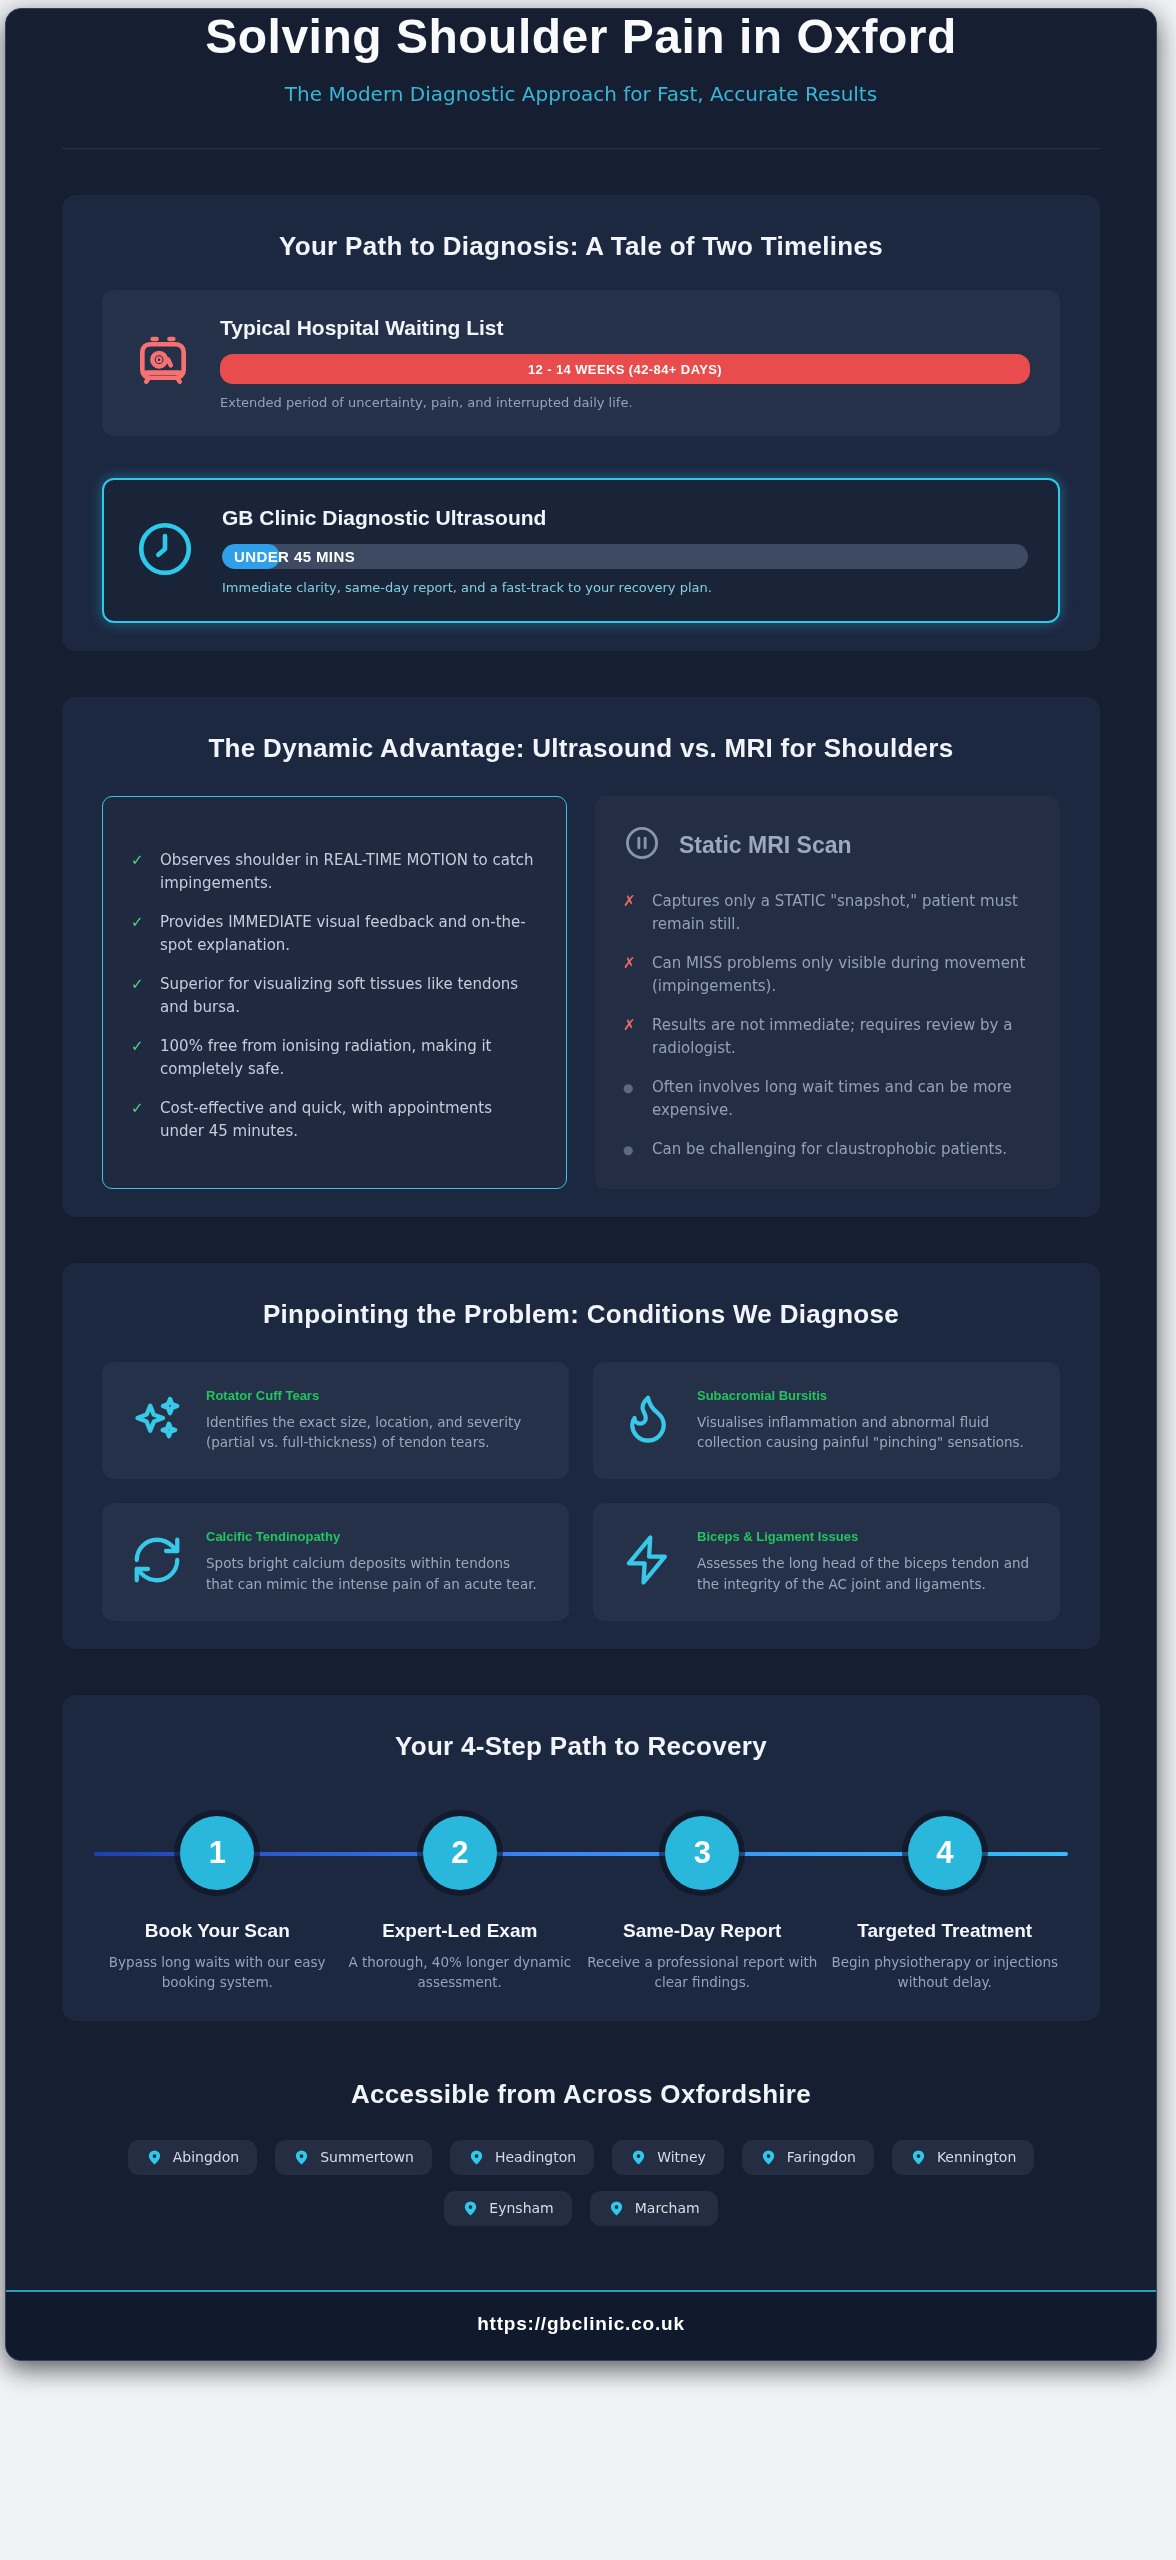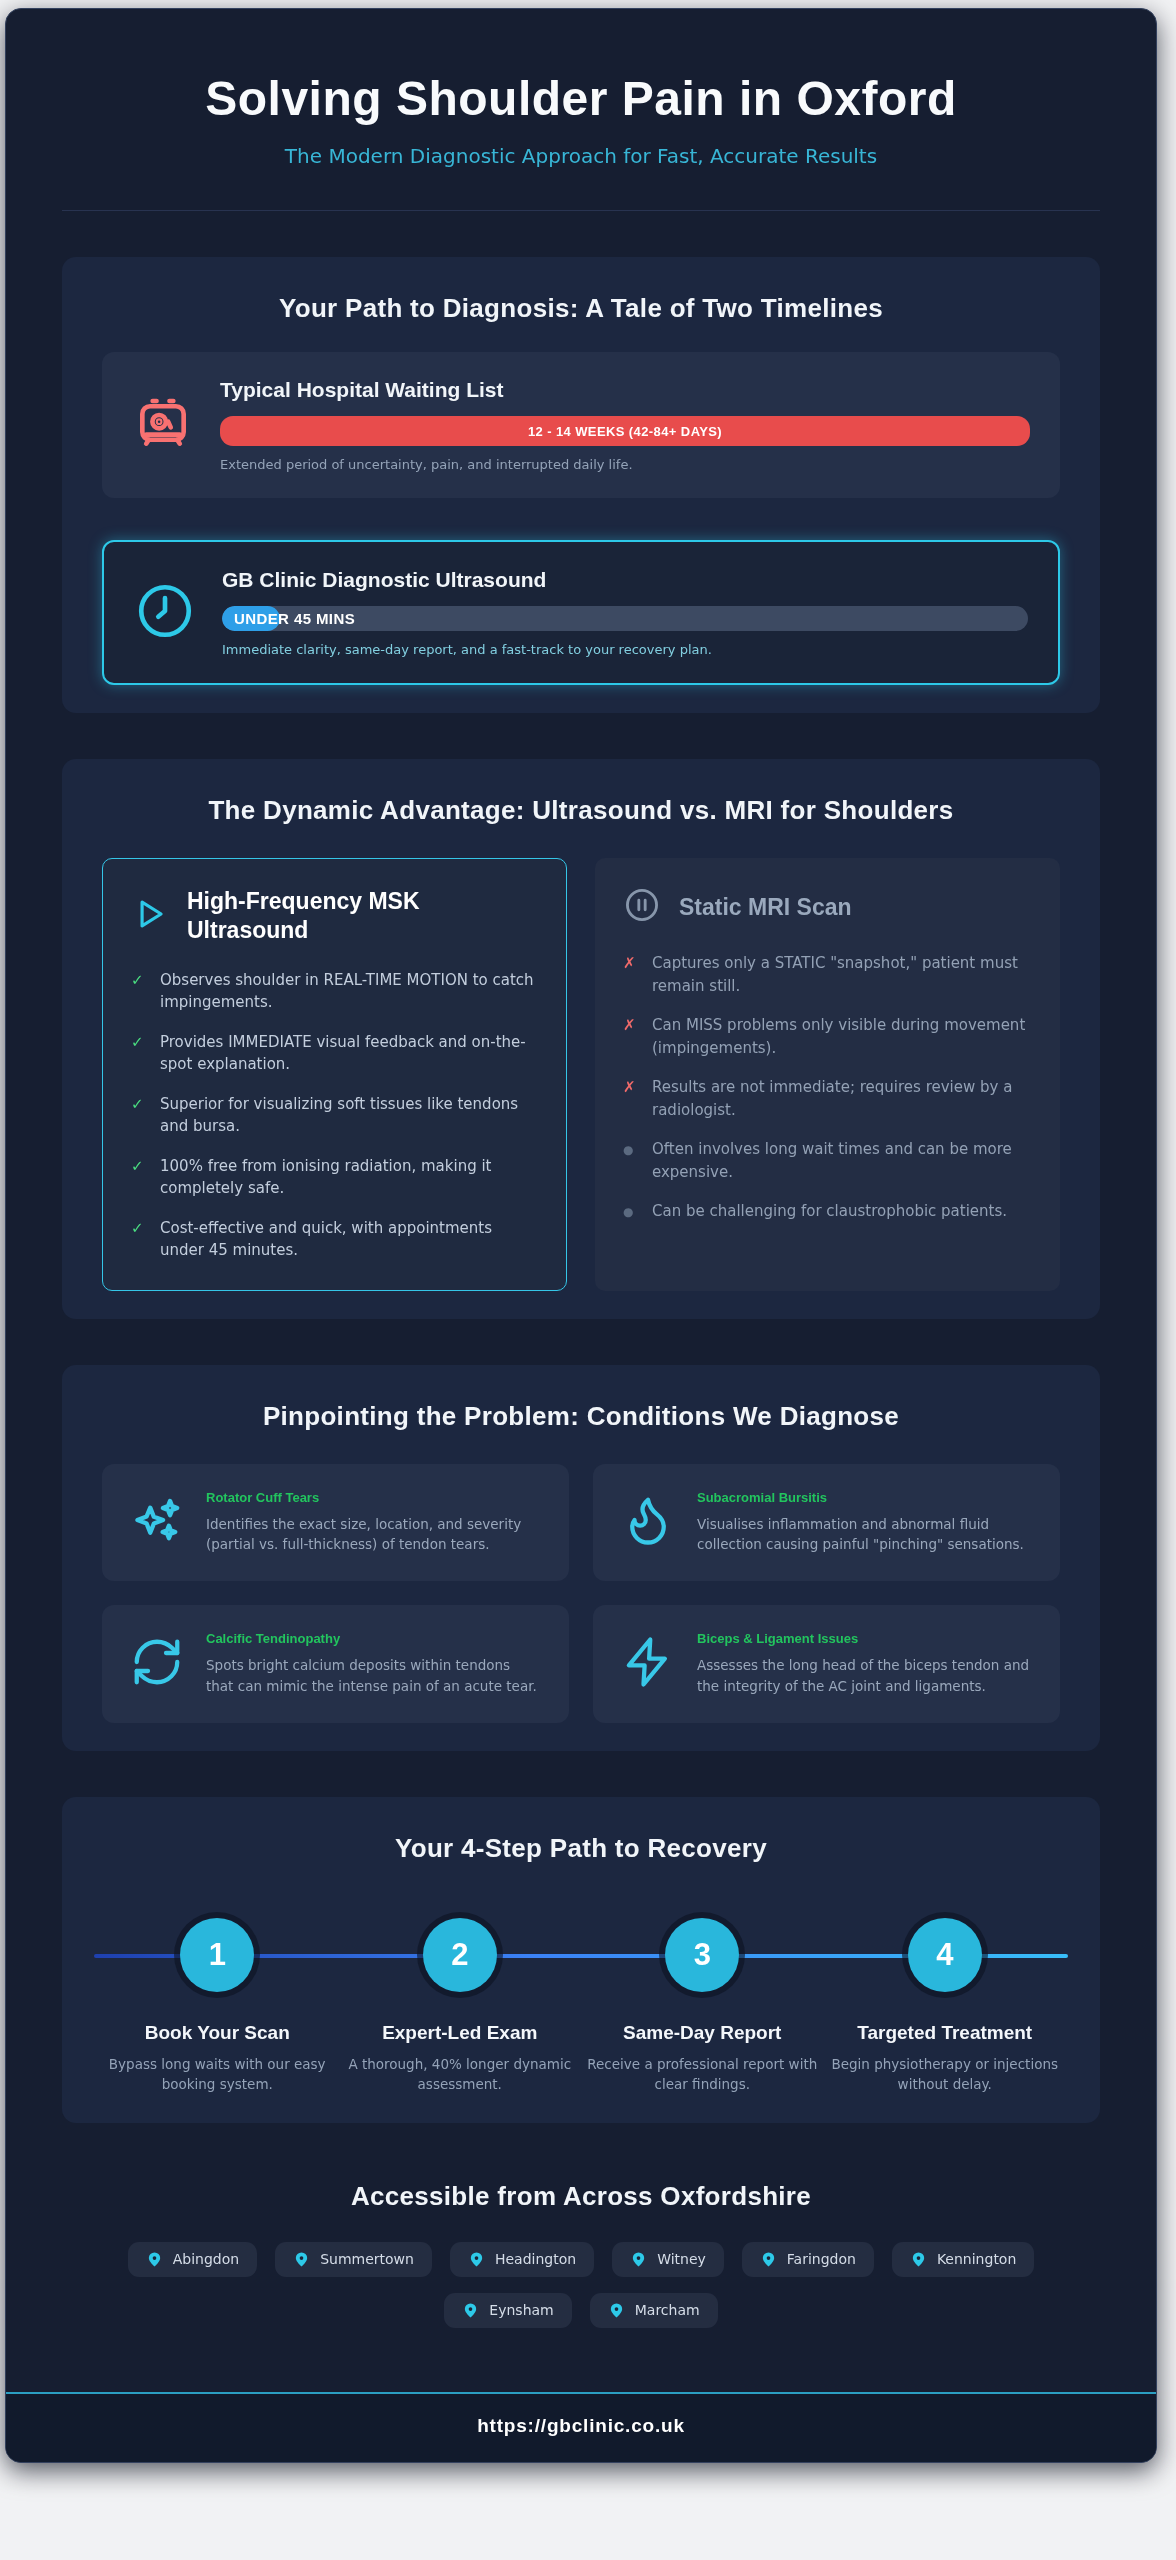--- a/index.html
+++ b/index.html
@@ -13,21 +13,21 @@
     background:#161e31;
     border:1px solid #33415e;
     border-radius:16px;
     box-shadow:0 8px 26px rgba(2,6,18,.65);
     overflow:hidden;
     padding-bottom:0;
   }
   .content{ padding:0 56px; }
 
   
-  .hdr{ padding-top:62px; text-align:center; }
+  .hdr{ text-align:center; }
   .hdr h1{
     font-family:"Liberation Sans", sans-serif;
     font-size:48px; font-weight:bold; color:#f8fafc; letter-spacing:.5px;
   }
   .hdr .sub{
     margin-top:18px; font-size:20px; color:#38b6d6;
   }
   .divider{ margin:42px 56px 0; border:none; border-top:1px solid #283350; }
 
   
@@ -225,28 +225,20 @@
           </div>
           <div class="t-cap">Immediate clarity, same-day report, and a fast-track to your recovery plan.</div>
         </div>
       </div>
     </div>
 
     <div class="panel">
       <h2>The Dynamic Advantage: Ultrasound vs. MRI for Shoulders</h2>
       <div class="cmp-grid">
         <div class="cmp-card us">
-          <div class="cmp-head">
-            <span>
-              <svg viewBox="0 0 24 24" fill="none" stroke="#2dc9e8" stroke-width="2" stroke-linecap="round" stroke-linejoin="round">
-                <path d="M7 4.5l12 7.5-12 7.5z"></path>
-              </svg>
-            </span>
-            <h3>High-Frequency MSK Ultrasound</h3>
-          </div>
           <ul class="cmp-list">
             <li>
                 <span class="mk check">✓</span>
                 <span>Observes shoulder in REAL-TIME MOTION to catch impingements.</span>
               </li>
             <li>
                 <span class="mk check">✓</span>
                 <span>Provides IMMEDIATE visual feedback and on-the-spot explanation.</span>
               </li>
             <li>

